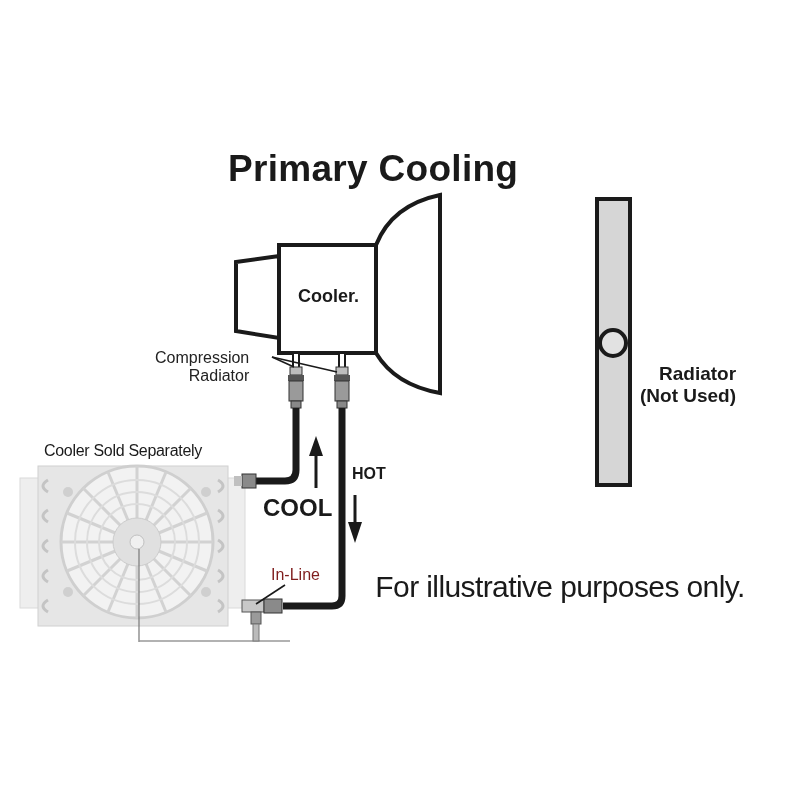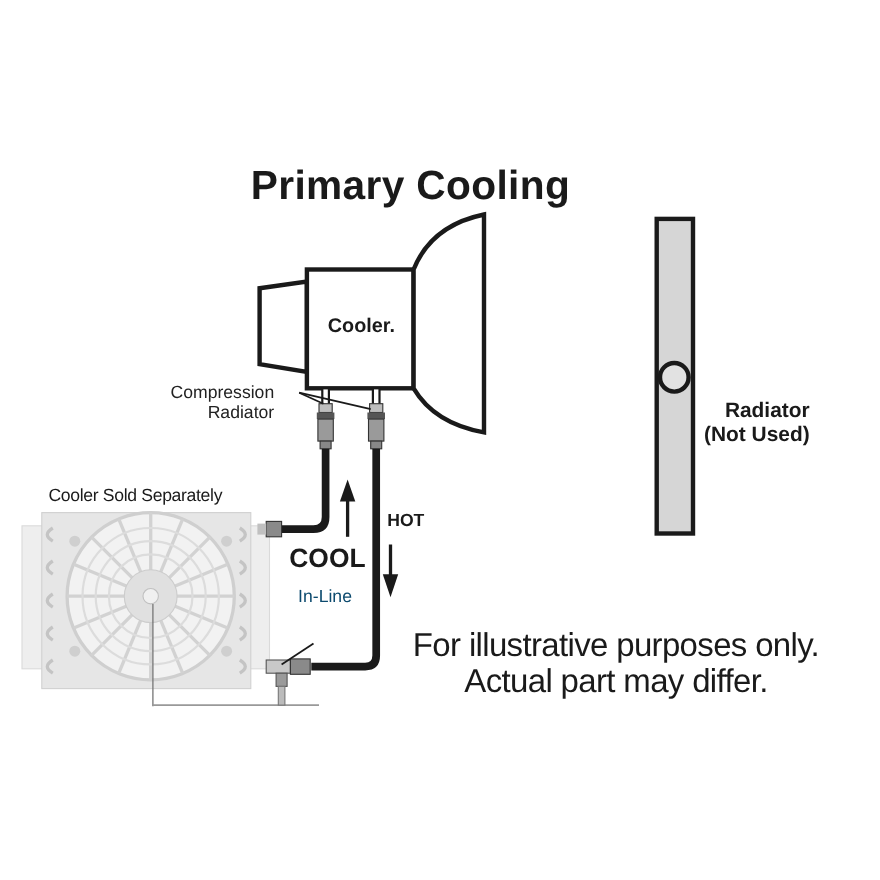--- a/index.html
+++ b/index.html
@@ -6,21 +6,21 @@
     body { width:800px; height:800px; position:relative; overflow:hidden; font-family:"Liberation Sans", sans-serif; color:#1a1a1a; }
     svg.diagram { position:absolute; left:0; top:0; width:800px; height:800px; }
     .txt { position:absolute; white-space:nowrap; line-height:1; }
     .title { left:228px; top:150px; font-size:37px; font-weight:bold; letter-spacing:0.3px; }
     .trans-label { left:298px; top:287px; font-size:18px; font-weight:bold; }
     .radiator-label { left:640px; top:323px; font-size:19px; font-weight:bold; text-align:right; line-height:1.15;margin-top:40px; }
     .comp-label { left:155px; top:349px; font-size:16px; text-align:right; line-height:1.15; color:#222; }
     .cooler-label { left:44px; top:443px; font-size:16px; font-weight:normal; letter-spacing:-0.3px; }
     .cool-label { left:263px; top:496px; font-size:24px; font-weight:bold; }
     .hot-label { left:352px; top:466px; font-size:16px; font-weight:bold; }
-    .inline-label { left:271px; top:535px; font-size:16px; color:#0c4a6e; }
+    .inline-label { left:271px; top:567px; font-size:16px; color:#7f1d1d; }
     .disclaimer { left:350px; top:570px; font-size:30px; text-align:center; line-height:1.1; letter-spacing:-0.6px; width:420px; }
   </style>
 </head>
 <body>
 
 <svg class="diagram" viewBox="0 0 800 800" xmlns="http://www.w3.org/2000/svg">
 
   <path d="M236 262 L279 256 L279 338 L236 331 Z" fill="#fff" stroke="#1a1a1a" stroke-width="4"></path>
 
   <rect x="279" y="245" width="97" height="108" fill="#fff" stroke="#1a1a1a" stroke-width="4"></rect>
@@ -124,14 +124,13 @@
 <div class="txt comp-label">
   <div>Compression</div>
   <div>Radiator</div>
 </div>
 <div class="txt cooler-label">Cooler Sold Separately</div>
 <div class="txt cool-label">COOL</div>
 <div class="txt hot-label">HOT</div>
 <div class="txt inline-label">In-Line</div>
 <div class="txt disclaimer">
   <div>For illustrative purposes only.</div>
-  <div>Actual part may differ.</div>
 </div>
 
 </body></html>

